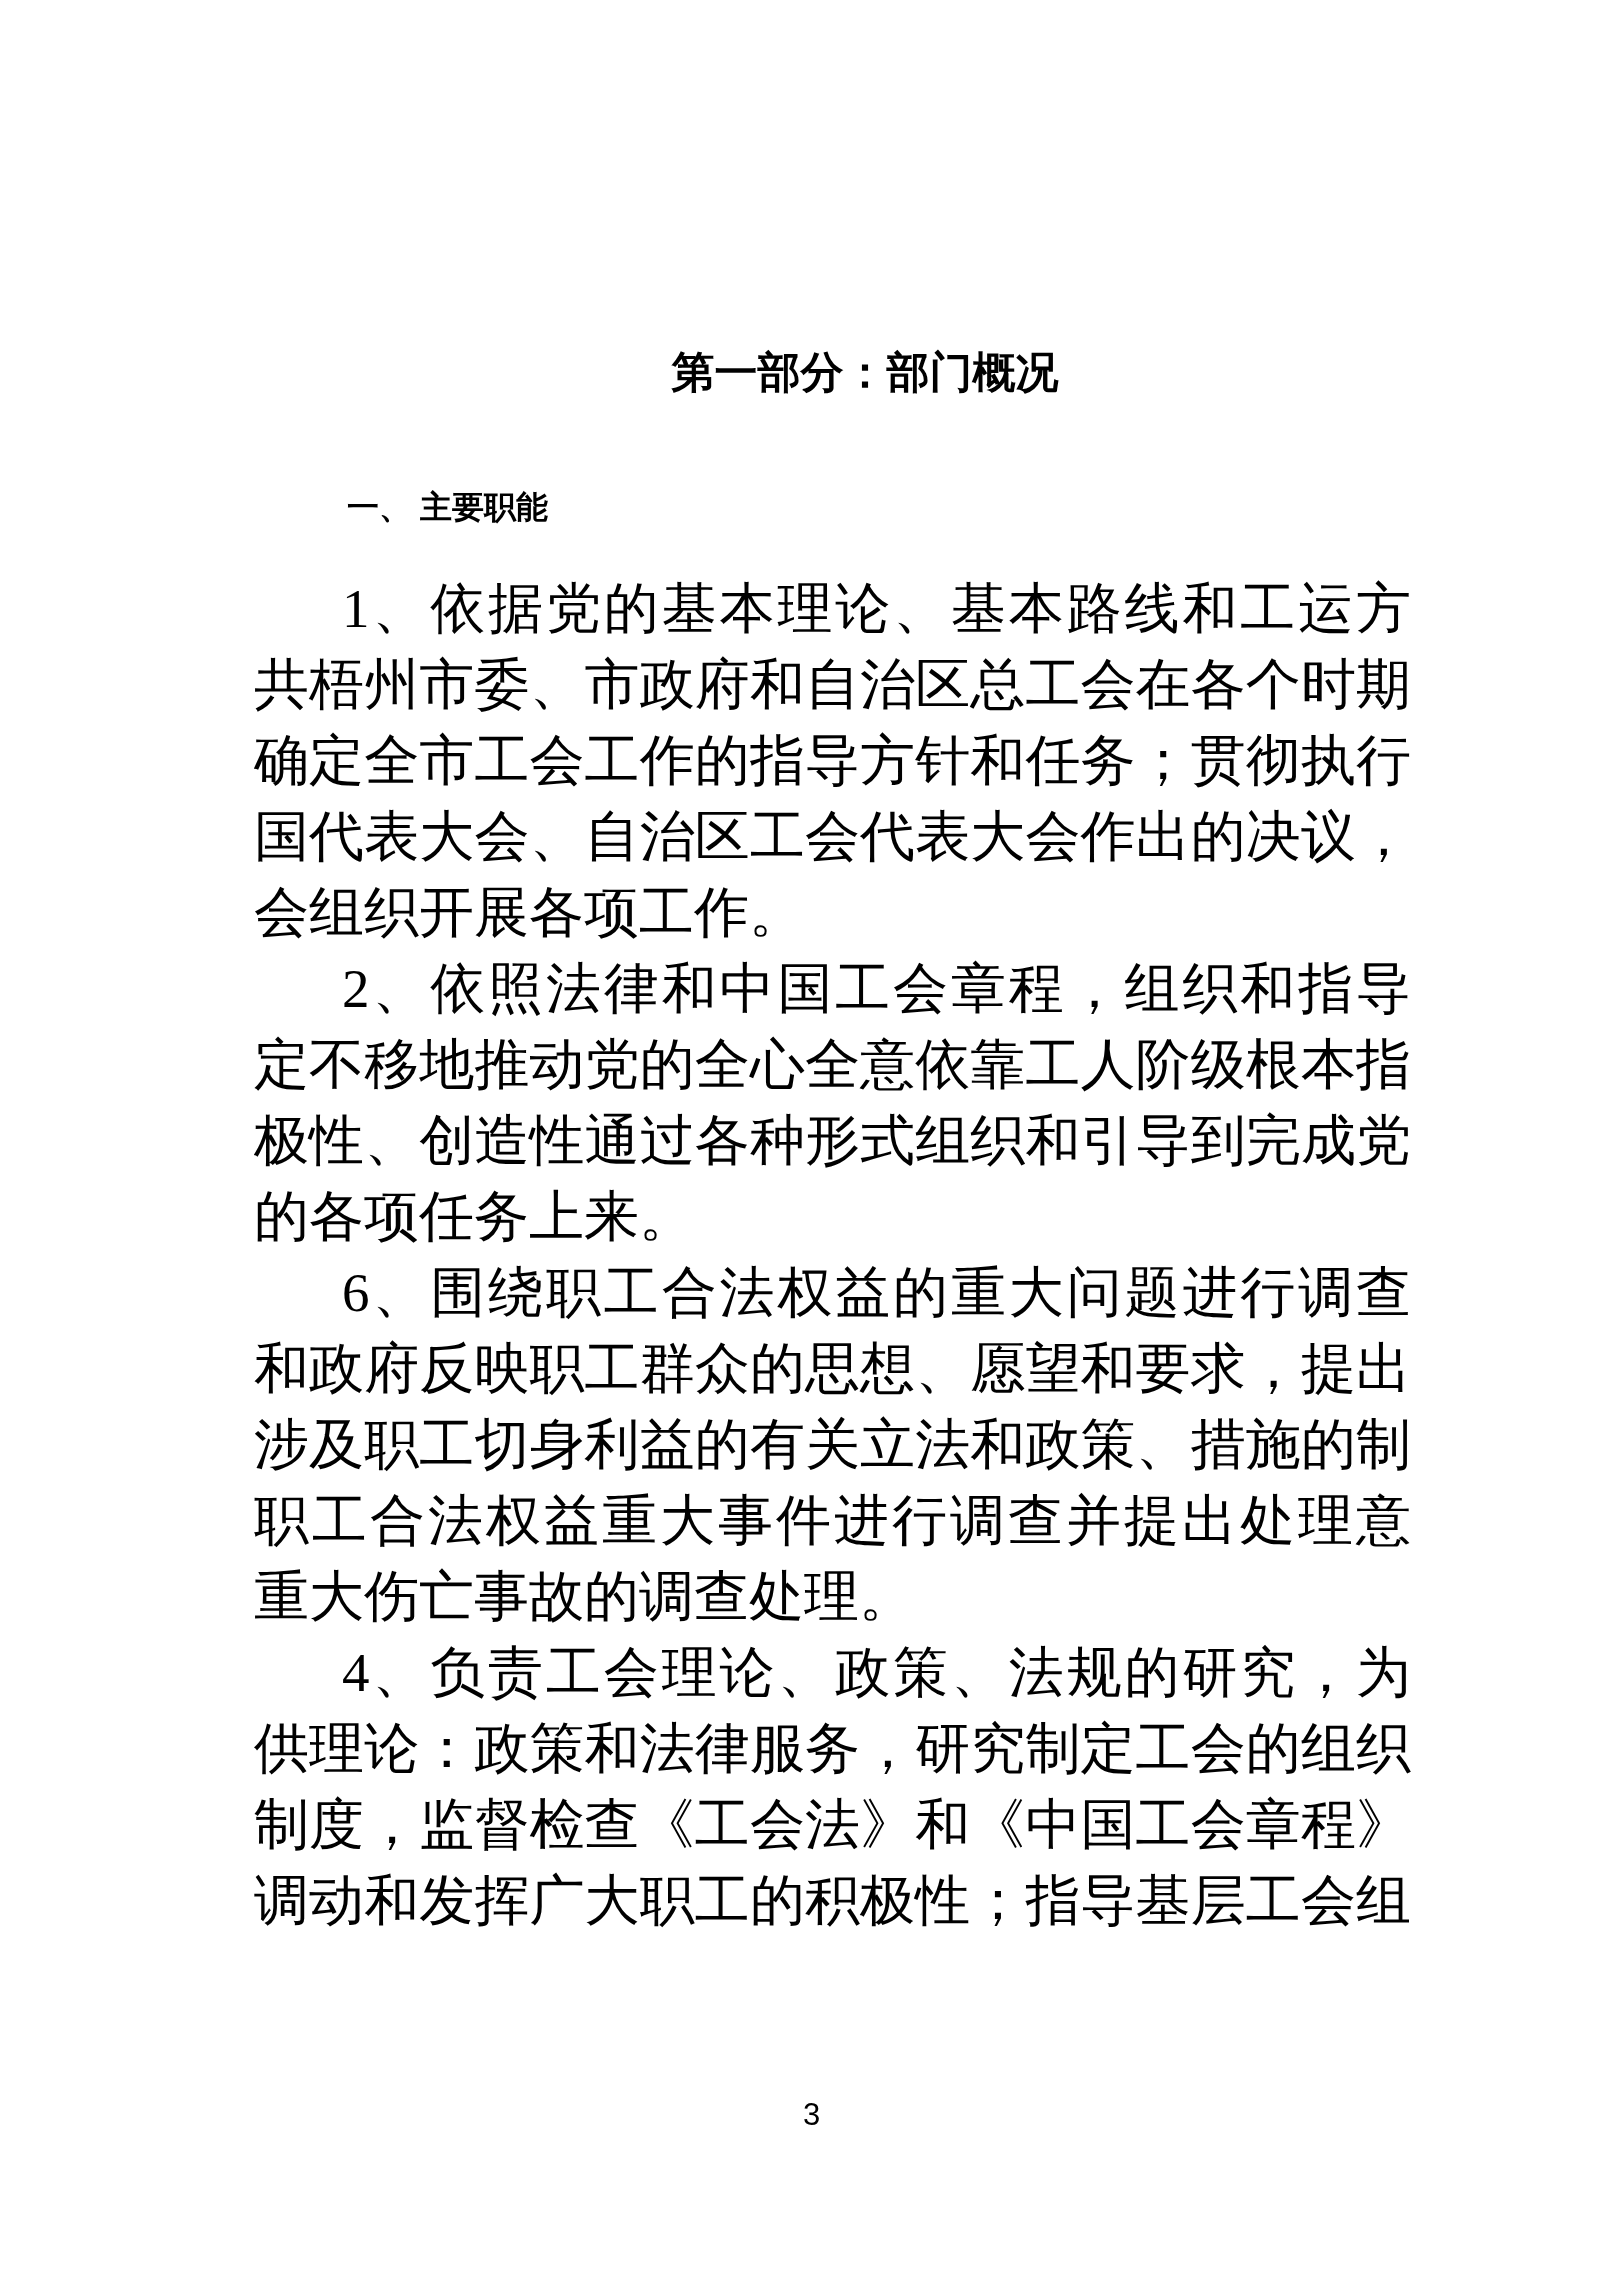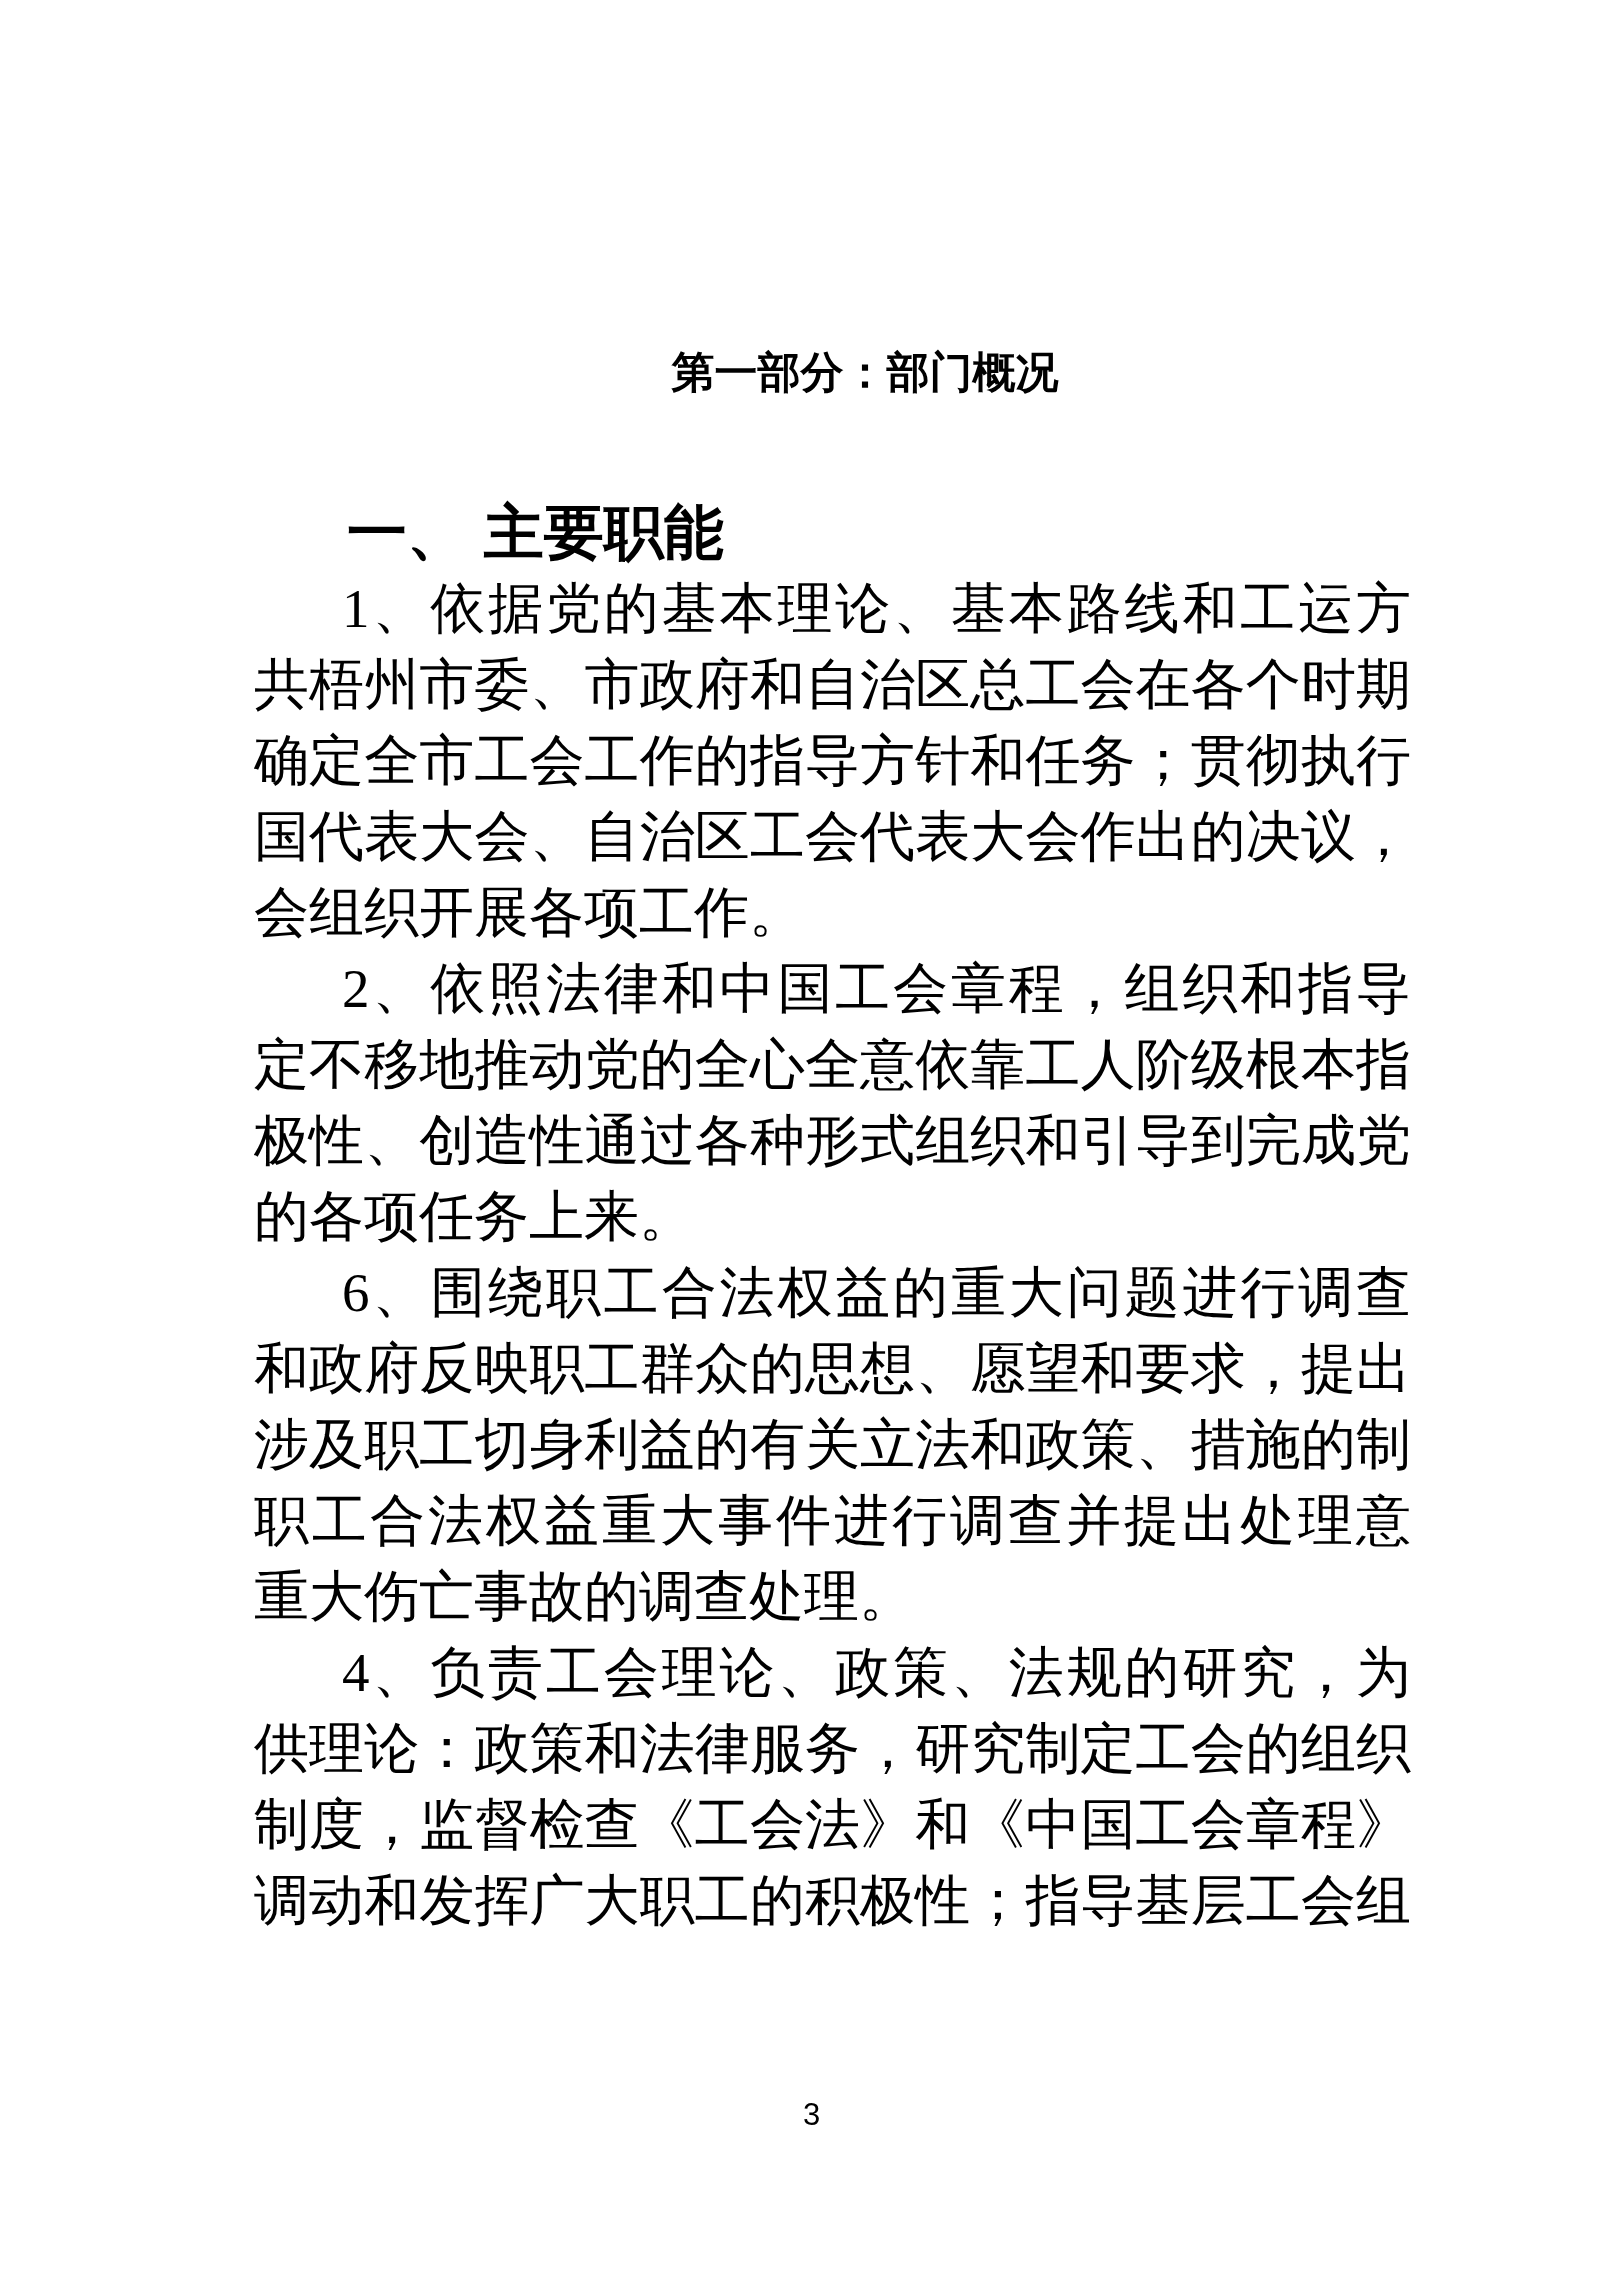--- a/index.html
+++ b/index.html
@@ -27,31 +27,31 @@
     padding-left: 65px;
     box-sizing: border-box;
     text-align: center;
     font-family: "Liberation Sans", "DejaVu Sans", sans-serif;
     font-weight: 700;
     font-size: 43px;
     white-space: nowrap;
   }
   .section-heading {
     position: absolute;
-    top: 495px;
+    top: 469px;
     left: 254px;
     width: 1157px;
     height: 76px;
     line-height: 76px;
     margin: 0;
     padding-left: 93px;
     box-sizing: border-box;
     font-family: "Liberation Sans", "DejaVu Sans", sans-serif;
     font-weight: 700;
-    font-size: 60px;
+    font-size: 32px;
     white-space: pre;
   }
   .body-text {
     position: absolute;
     top: 571px;
     left: 254px;
     width: 1157px;
     font-family: "Liberation Serif", "DejaVu Serif", serif;
     font-size: 55px;
   }

